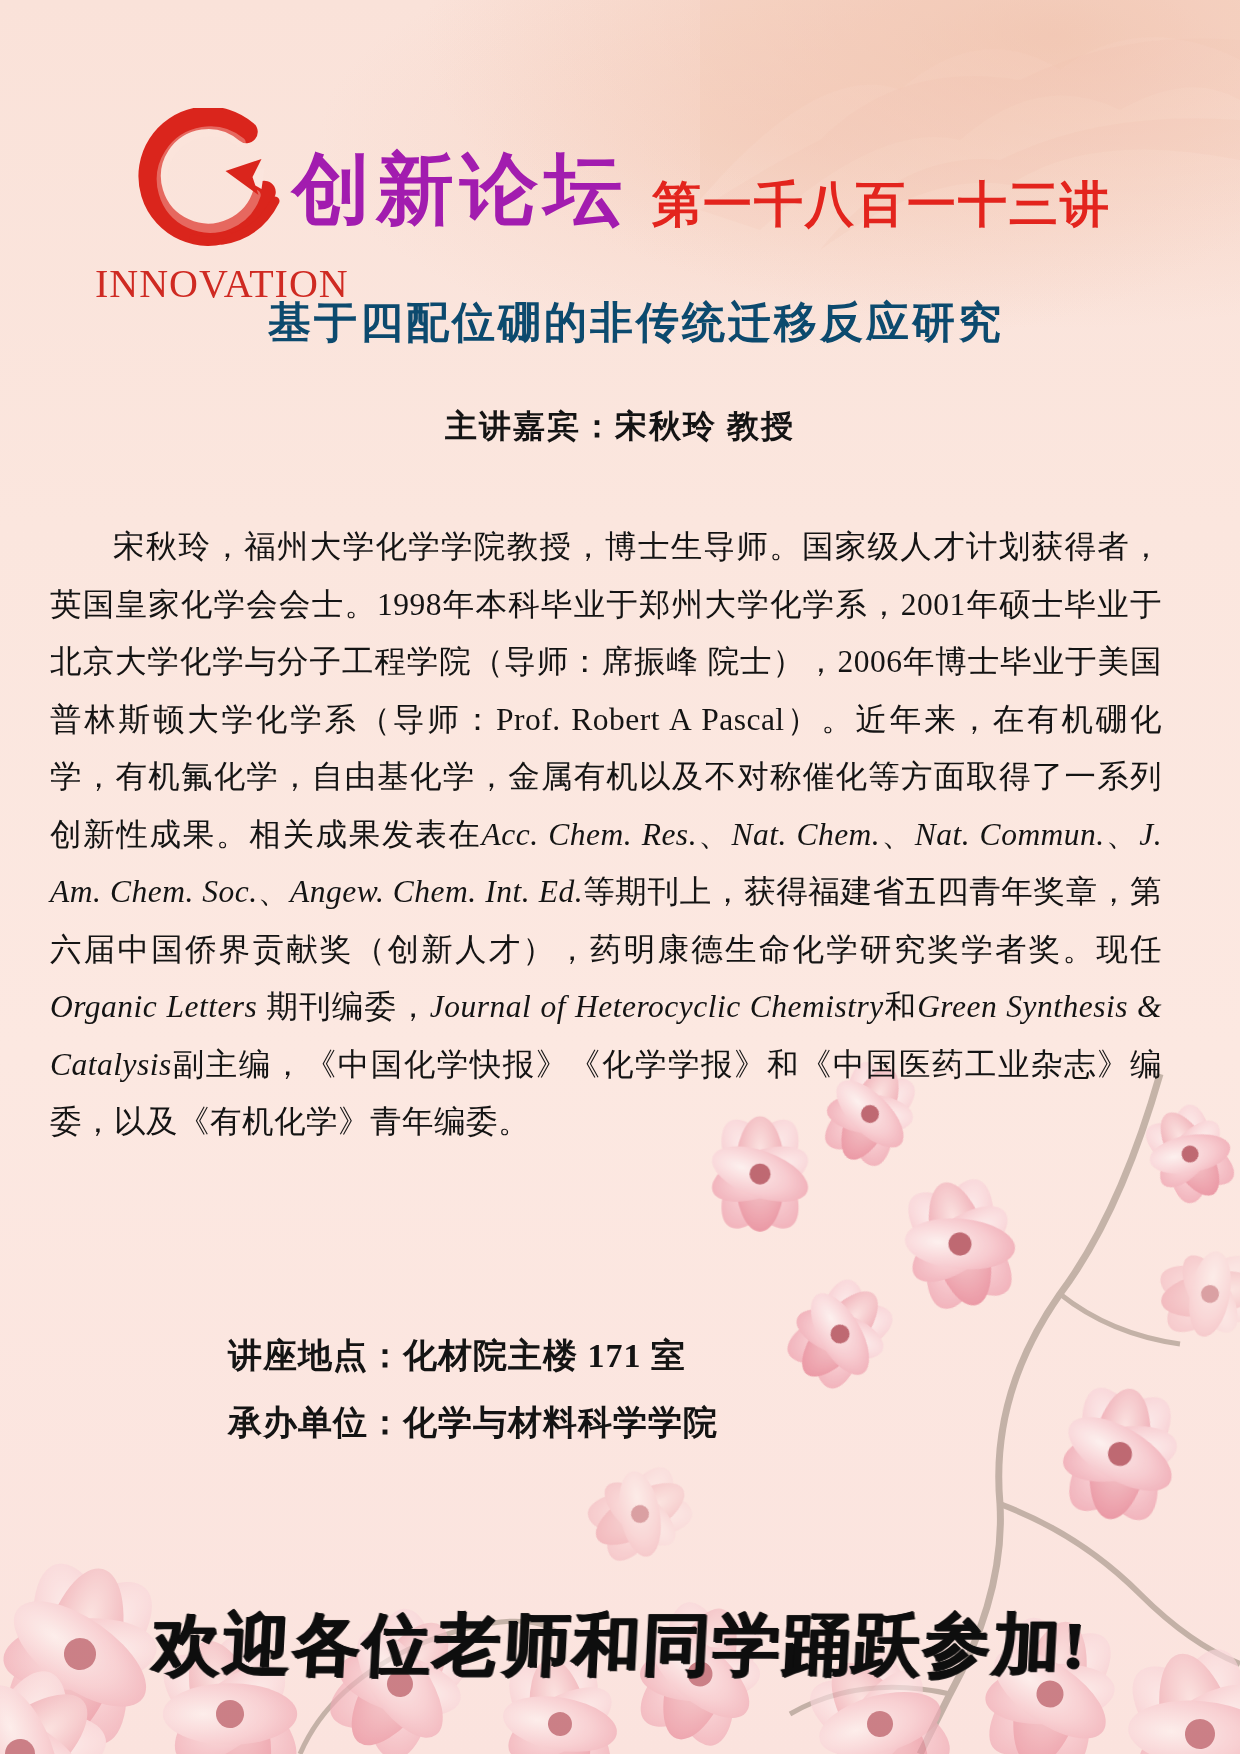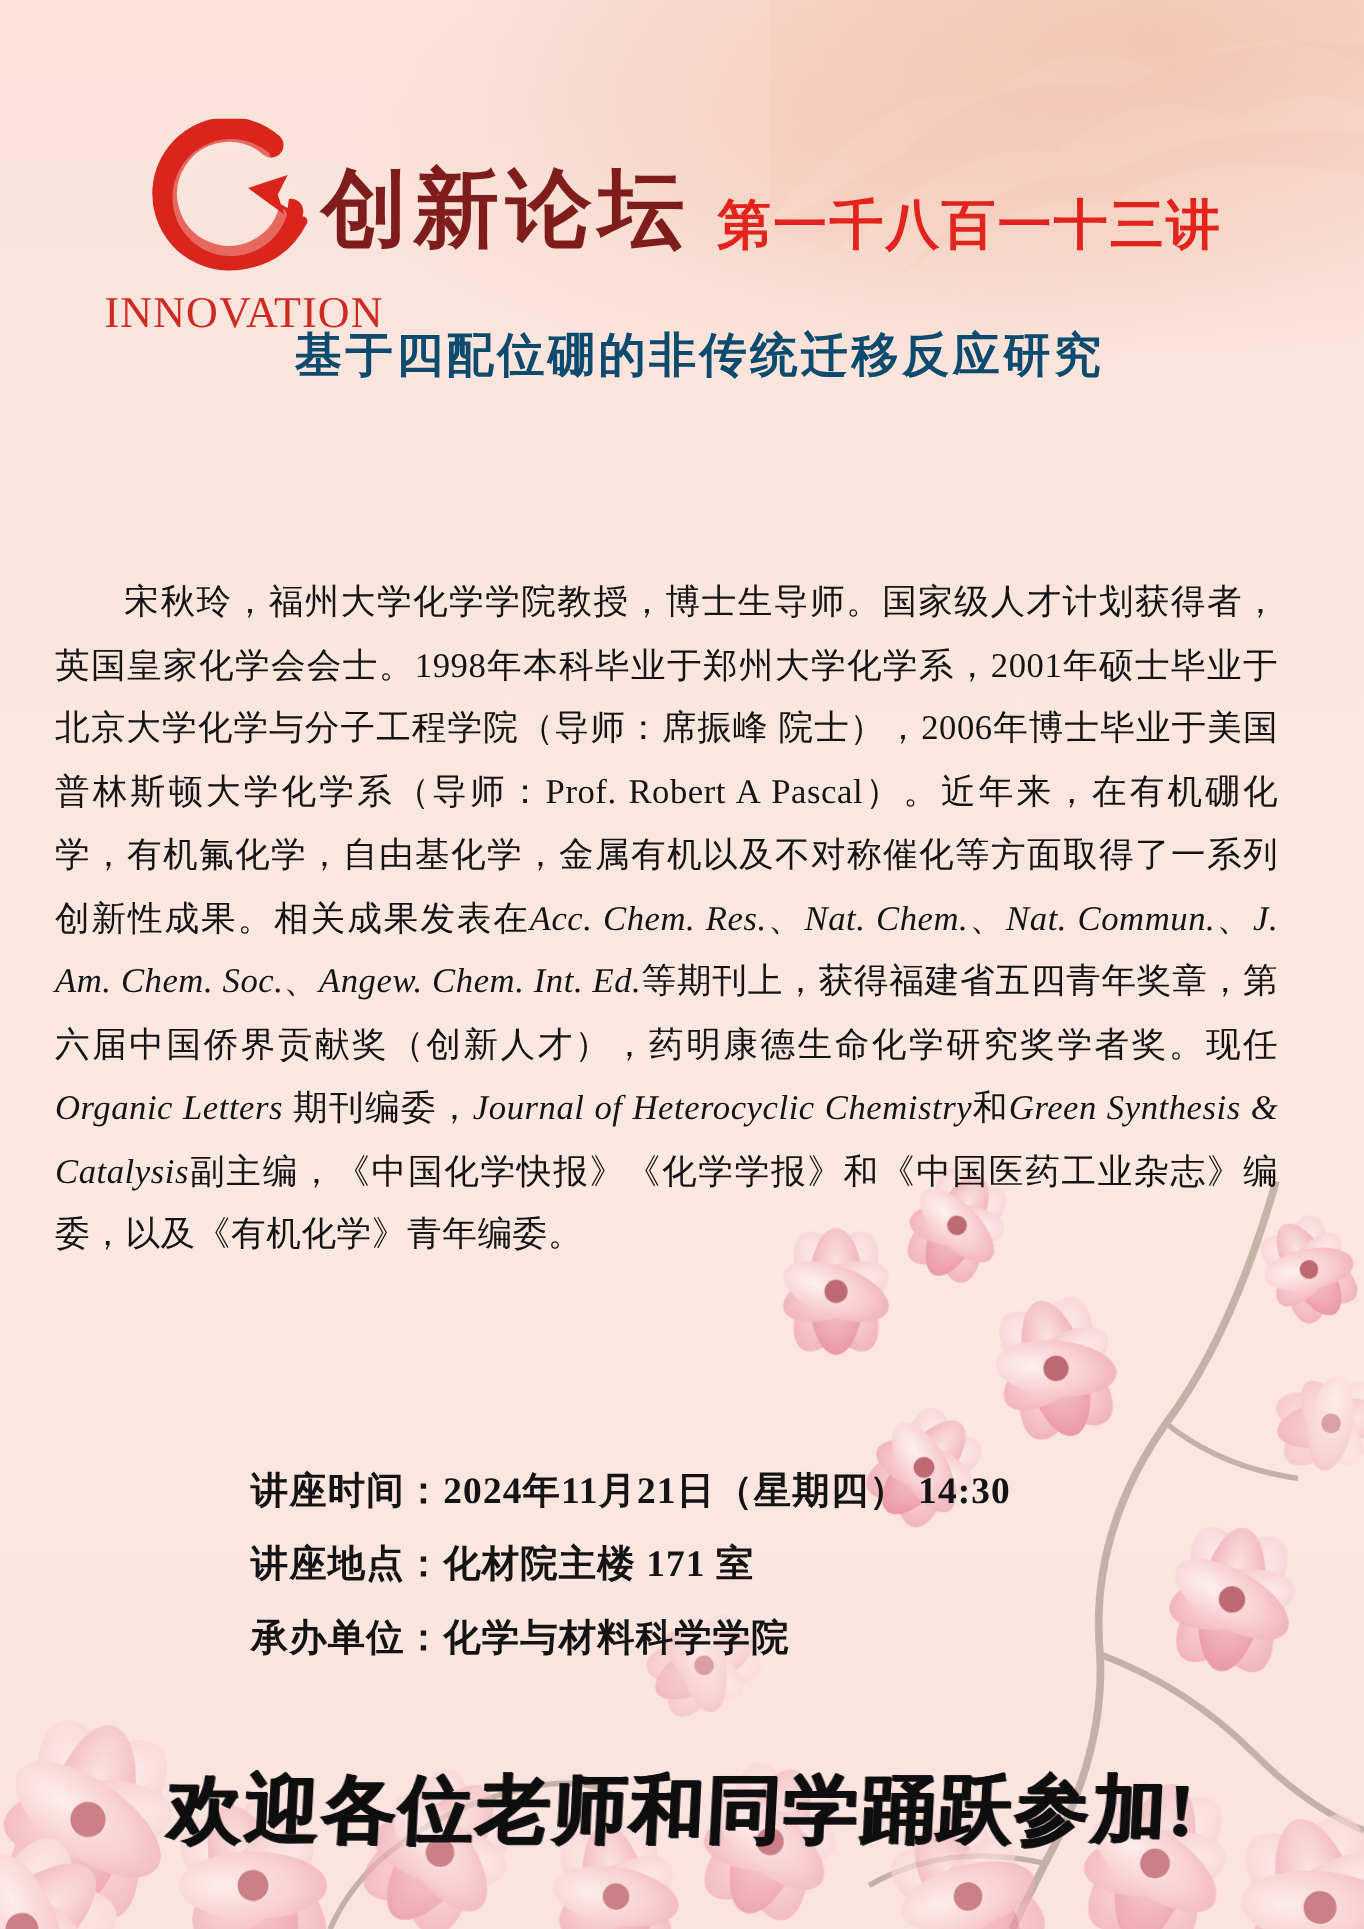--- a/index.html
+++ b/index.html
@@ -21,21 +21,21 @@
 
   .logo{position:absolute;left:95px;top:108px;width:230px;text-align:center;}
   .logo svg{display:block;margin:0 auto;}
   .logo-word{
     font-family:"Liberation Serif","DejaVu Serif",serif;
     font-size:40px;color:#cf2a22;letter-spacing:1px;margin-top:2px;
   }
   .forum-title{
     position:absolute;left:292px;top:138px;
     font-family:"Liberation Sans","DejaVu Sans",sans-serif;
-    font-size:78px;font-weight:700;color:#7f1d1d;letter-spacing:6px;
+    font-size:78px;font-weight:700;color:#a21caf;letter-spacing:6px;
   }
   .lecture-no{
     position:absolute;left:652px;top:172px;
     font-family:"Liberation Sans","DejaVu Sans",sans-serif;
     font-size:49px;font-weight:700;color:#e3241d;letter-spacing:2px;
   }
   .main-title{
     position:absolute;top:294px;left:0;width:100%;text-align:center;
     font-size:43px;font-weight:600;letter-spacing:3px;color:#0c4a6e;padding-left:16px;
   }
@@ -140,28 +140,26 @@
   </svg>
   <div class="logo-word">INNOVATION</div>
 </div>
 
 <div class="forum-title">创新论坛</div>
 <div class="lecture-no">第一千八百一十三讲</div>
 
 <div class="main-title">基于四配位硼的非传统迁移反应研究</div>
 
 <div class="guests">
+  <div>主讲嘉宾：宋秋玲 教授</div>
 </div>
 
 <div class="bio"><span>宋秋玲，福州大学化学学院教授，博士生导师。国家级人才计划获得者，英国皇家化学会会士。1998年本科毕业于郑州大学化学系，2001年硕士毕业于北京大学化学与分子工程学院（导师：席振峰 院士），2006年博士毕业于美国普林斯顿大学化学系（导师：Prof. Robert A Pascal）。近年来，在有机硼化学，有机氟化学，自由基化学，金属有机以及不对称催化等方面取得了一系列创新性成果。相关成果发表在</span><span class="it">Acc. Chem. Res.</span><span>、</span><span class="it">Nat. Chem.</span><span>、</span><span class="it">Nat. Commun.</span><span>、</span><span class="it">J. Am. Chem. Soc.</span><span>、</span><span class="it">Angew. Chem. Int. Ed.</span><span>等期刊上，获得福建省五四青年奖章，第六届中国侨界贡献奖（创新人才），药明康德生命化学研究奖学者奖。现任</span><span class="it">Organic Letters</span><span> 期刊编委，</span><span class="it">Journal of Heterocyclic Chemistry</span><span>和</span><span class="it">Green Synthesis &amp; Catalysis</span><span>副主编，《中国化学快报》《化学学报》和《中国医药工业杂志》编委，以及《有机化学》青年编委。</span></div>
 
 <div class="details">
-  <div class="row">
-    <span>讲座时间：</span><span>2024年11月21日（星期四） 14:30</span>
-  </div>
   <div class="row">
     <span>讲座地点：</span><span>化材院主楼 171 室</span>
   </div>
   <div class="row">
     <span>承办单位：</span><span>化学与材料科学学院</span>
   </div>
 </div>
 
 <div class="welcome">欢迎各位老师和同学踊跃参加!</div>
 

